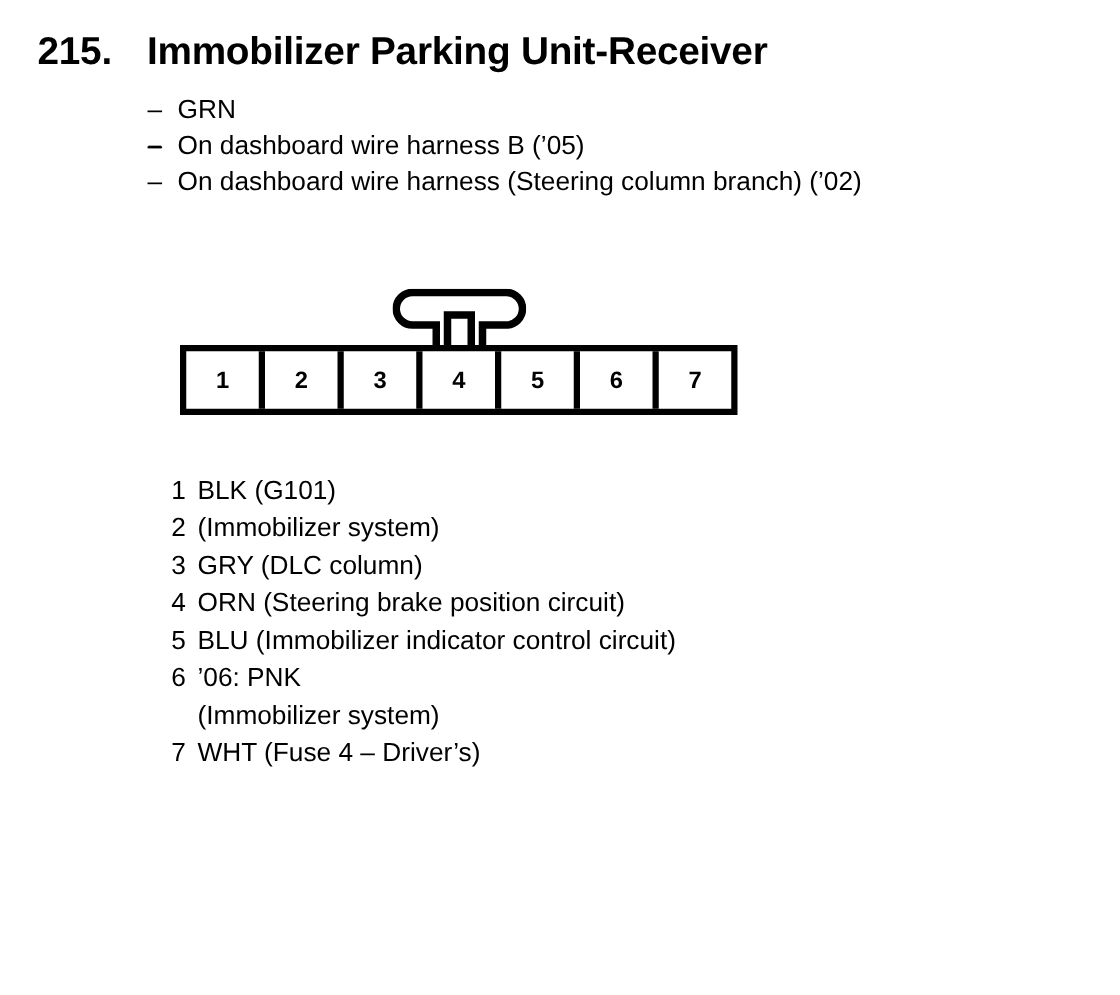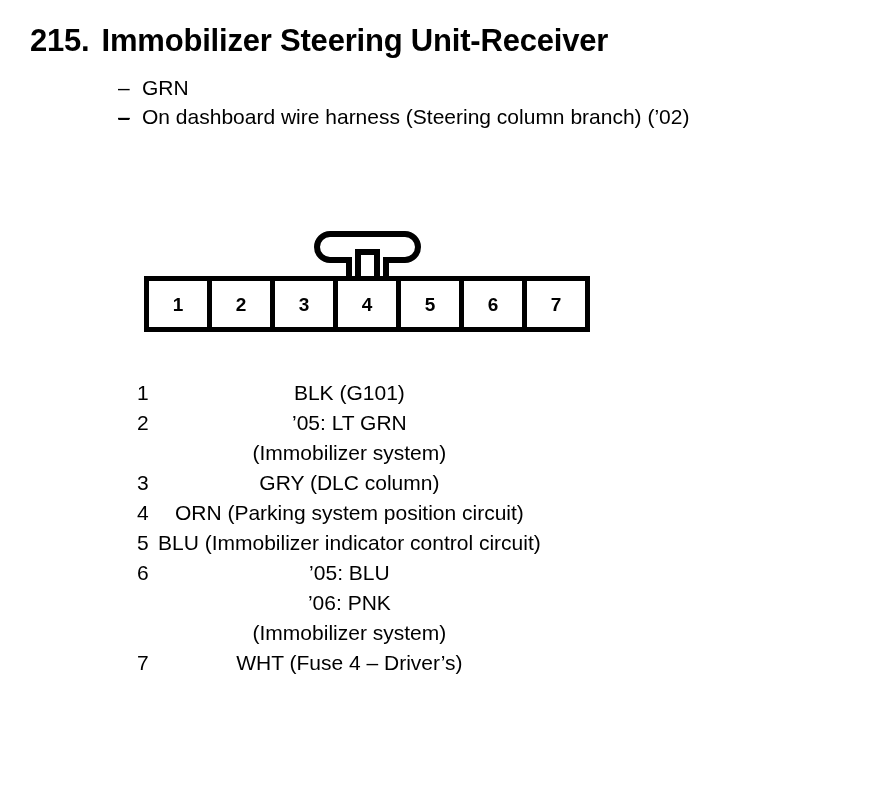--- a/index.html
+++ b/index.html
@@ -23,21 +23,21 @@
     position: absolute;
     left: 30px;
     top: 22px;
     font-size: 31px;
     font-weight: bold;
     letter-spacing: -0.2px;
     white-space: nowrap;
     line-height: 38px;
   }
   .page-title .title-number {
-    margin-right: 12px;
+    margin-right: 28px;
   }
 
   
   .descriptor-list {
     position: absolute;
     left: 118px;
     top: 73px;
     font-size: 21px;
     line-height: 29px;
     white-space: nowrap;
@@ -115,37 +115,36 @@
     position: relative;
     padding-left: 21px;
   }
   .pin-legend-number {
     position: absolute;
     left: 0;
     top: 0;
   }
   .pin-legend-lines {
     display: block;
-    text-align: center;
   }
   .pin-legend-line {
     display: block;
   }
 </style>
 </head>
 <body>
 
 <div class="page-title">
-  <span class="title-number">215.</span><span class="title-label">Immobilizer Steering Unit-Receiver</span>
+  <span class="title-number">215.</span><span class="title-label">Immobilizer Parking Unit-Receiver</span>
 </div>
 
 <div class="descriptor-list">
     <span class="descriptor-item"><span class="descriptor-dash">–</span><span class="descriptor-text">GRN</span></span>
     <span class="descriptor-item strong-dash"><span class="descriptor-dash">–</span></span>
-    <span class="descriptor-item"><span class="descriptor-dash">–</span></span>
+    <span class="descriptor-item"><span class="descriptor-dash">–</span><span class="descriptor-text">On dashboard wire harness B (’05)</span></span>
     <span class="descriptor-item"><span class="descriptor-dash">–</span><span class="descriptor-text">On dashboard wire harness (Steering column branch) (’02)</span></span>
   </div>
 
 <div class="connector-diagram">
 
   <div class="connector-latch">
     <svg width="107" height="49" viewBox="0 0 107 49" xmlns="http://www.w3.org/2000/svg">
       <path d="M 16 3
                L 91 3
                A 13 13 0 0 1 91 29
@@ -177,46 +176,44 @@
 <div class="pin-legend">
     <span class="pin-legend-row">
       <span class="pin-legend-number">1</span>
       <span class="pin-legend-lines">
         <span class="pin-legend-line">BLK (G101)</span>
       </span>
     </span>
     <span class="pin-legend-row">
       <span class="pin-legend-number">2</span>
       <span class="pin-legend-lines">
-        <span class="pin-legend-line">’05: LT GRN</span>
         <span class="pin-legend-line">(Immobilizer system)</span>
       </span>
     </span>
     <span class="pin-legend-row">
       <span class="pin-legend-number">3</span>
       <span class="pin-legend-lines">
         <span class="pin-legend-line">GRY (DLC column)</span>
       </span>
     </span>
     <span class="pin-legend-row">
       <span class="pin-legend-number">4</span>
       <span class="pin-legend-lines">
-        <span class="pin-legend-line">ORN (Parking system position circuit)</span>
+        <span class="pin-legend-line">ORN (Steering brake position circuit)</span>
       </span>
     </span>
     <span class="pin-legend-row">
       <span class="pin-legend-number">5</span>
       <span class="pin-legend-lines">
         <span class="pin-legend-line">BLU (Immobilizer indicator control circuit)</span>
       </span>
     </span>
     <span class="pin-legend-row">
       <span class="pin-legend-number">6</span>
       <span class="pin-legend-lines">
-        <span class="pin-legend-line">’05: BLU</span>
         <span class="pin-legend-line">’06: PNK</span>
         <span class="pin-legend-line">(Immobilizer system)</span>
       </span>
     </span>
     <span class="pin-legend-row">
       <span class="pin-legend-number">7</span>
       <span class="pin-legend-lines">
         <span class="pin-legend-line">WHT (Fuse 4 – Driver’s)</span>
       </span>
     </span>

